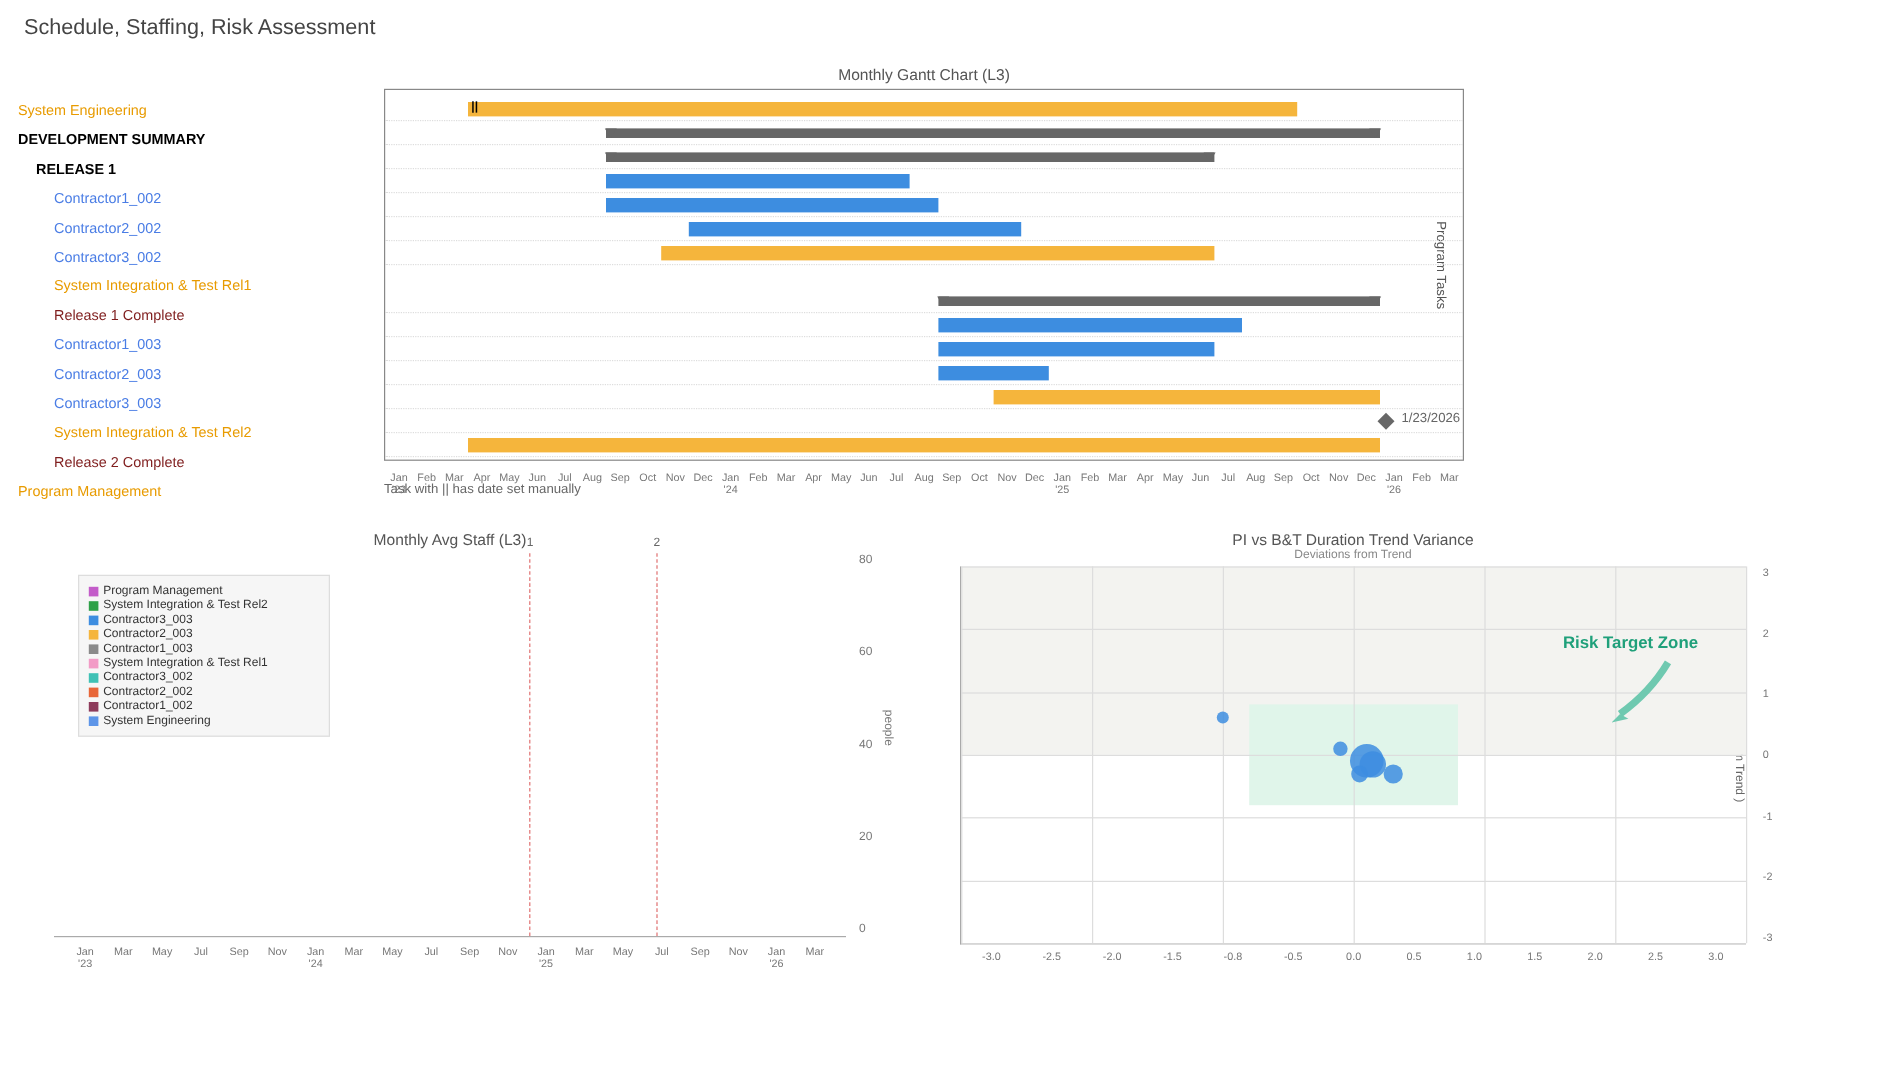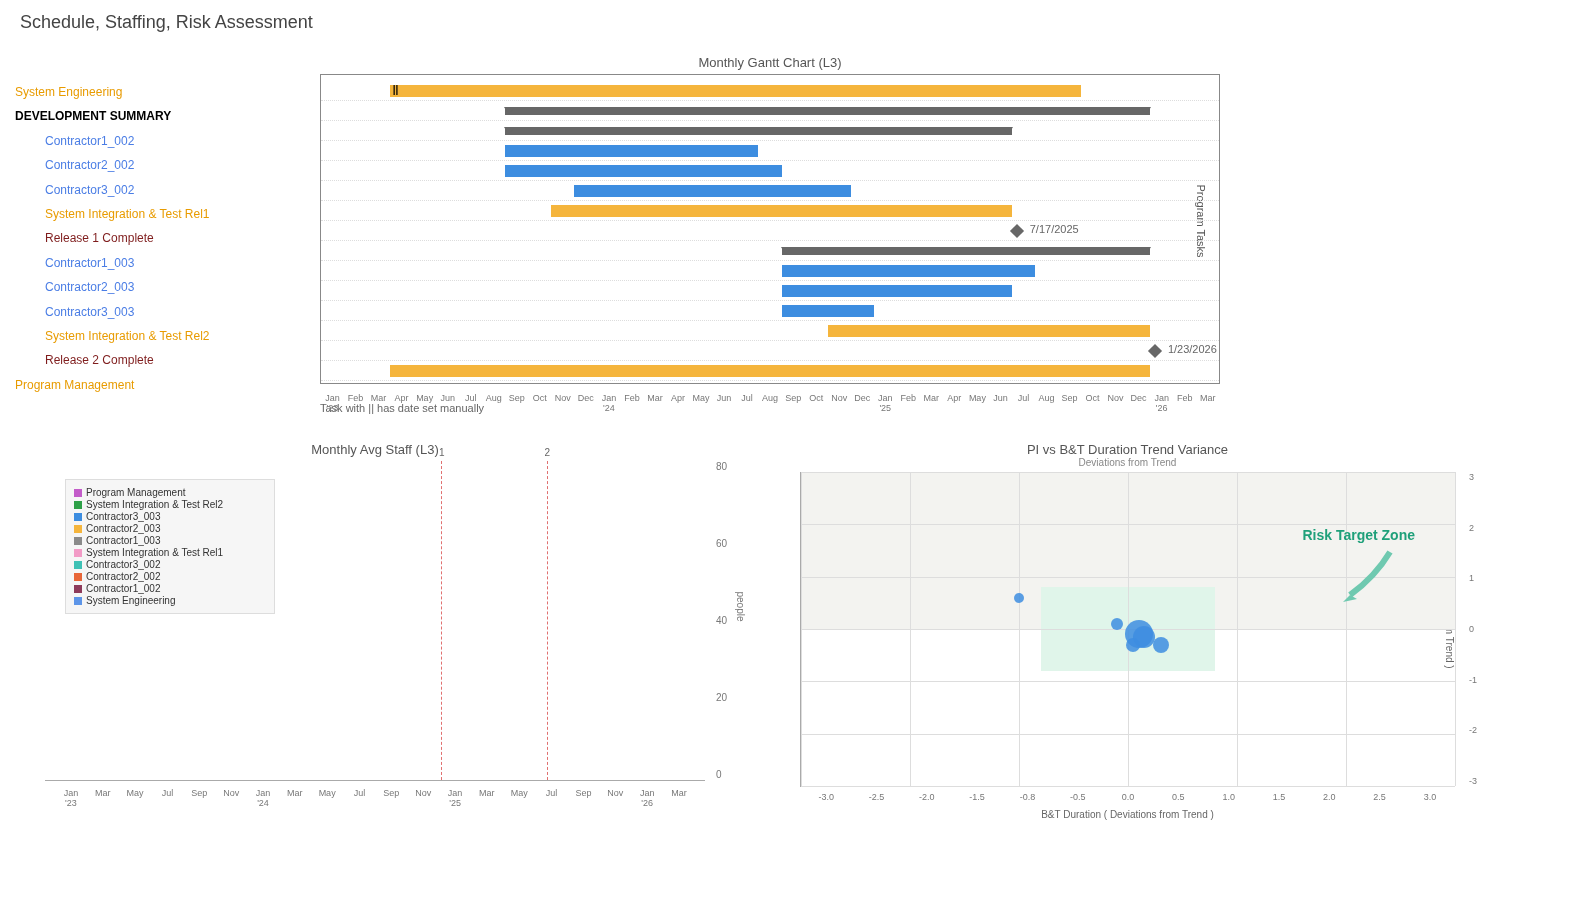--- a/index.html
+++ b/index.html
@@ -65,20 +65,21 @@
 .risk-arrow svg { width: 100%; height: 100%; }
 </style>
 </head>
 <body>
 
 <div class="page-title">Schedule, Staffing, Risk Assessment</div>
 
 <div class="task-list" id="task-list">
     <div class="item orange indent0">System Engineering</div>
     <div class="item black indent0">DEVELOPMENT SUMMARY</div>
+    <div class="item black indent1">RELEASE 1</div>
     <div class="item blue indent2">Contractor1_002</div>
     <div class="item blue indent2">Contractor2_002</div>
     <div class="item blue indent2">Contractor3_002</div>
     <div class="item orange indent2">System Integration &amp; Test Rel1</div>
     <div class="item gray indent2">Release 1 Complete</div>
     <div class="item blue indent2">Contractor1_003</div>
     <div class="item blue indent2">Contractor2_003</div>
     <div class="item blue indent2">Contractor3_003</div>
     <div class="item orange indent2">System Integration &amp; Test Rel2</div>
     <div class="item gray indent2">Release 2 Complete</div>
@@ -103,24 +104,20 @@
         <div class="gantt-bar bar-blue" style="left: 20.5128%; width: 28.2051%;"></div>
       </div>
       <div class="gantt-row" style="top: 86px;">
         <div class="gantt-bar bar-blue" style="left: 20.5128%; width: 30.7692%;"></div>
       </div>
       <div class="gantt-row" style="top: 106px;">
         <div class="gantt-bar bar-blue" style="left: 28.2051%; width: 30.7692%;"></div>
       </div>
       <div class="gantt-row" style="top: 126px;">
         <div class="gantt-bar bar-orange" style="left: 25.641%; width: 51.2821%;"></div>
-      </div>
-      <div class="gantt-row" style="top: 146px;">
-        <div class="milestone" style="left: 76.9231%;"></div>
-        <div class="milestone-label" style="left: 78.9231%;">7/17/2025</div>
       </div>
       <div class="gantt-row" style="top: 166px;">
         <div class="gantt-bar bar-summary" style="left: 51.2821%; width: 41.0256%;"></div>
       </div>
       <div class="gantt-row" style="top: 186px;">
         <div class="gantt-bar bar-blue" style="left: 51.2821%; width: 28.2051%;"></div>
       </div>
       <div class="gantt-row" style="top: 206px;">
         <div class="gantt-bar bar-blue" style="left: 51.2821%; width: 25.641%;"></div>
       </div>
@@ -578,14 +575,13 @@
       <div class="risk-y-axis">
         <div>3</div>
         <div>2</div>
         <div>1</div>
         <div>0</div>
         <div>-1</div>
         <div>-2</div>
         <div>-3</div>
       </div>
     </div>
-  <div class="risk-xlabel">B&amp;T Duration ( Deviations from Trend )</div>
 </div>
 
 </body></html>

